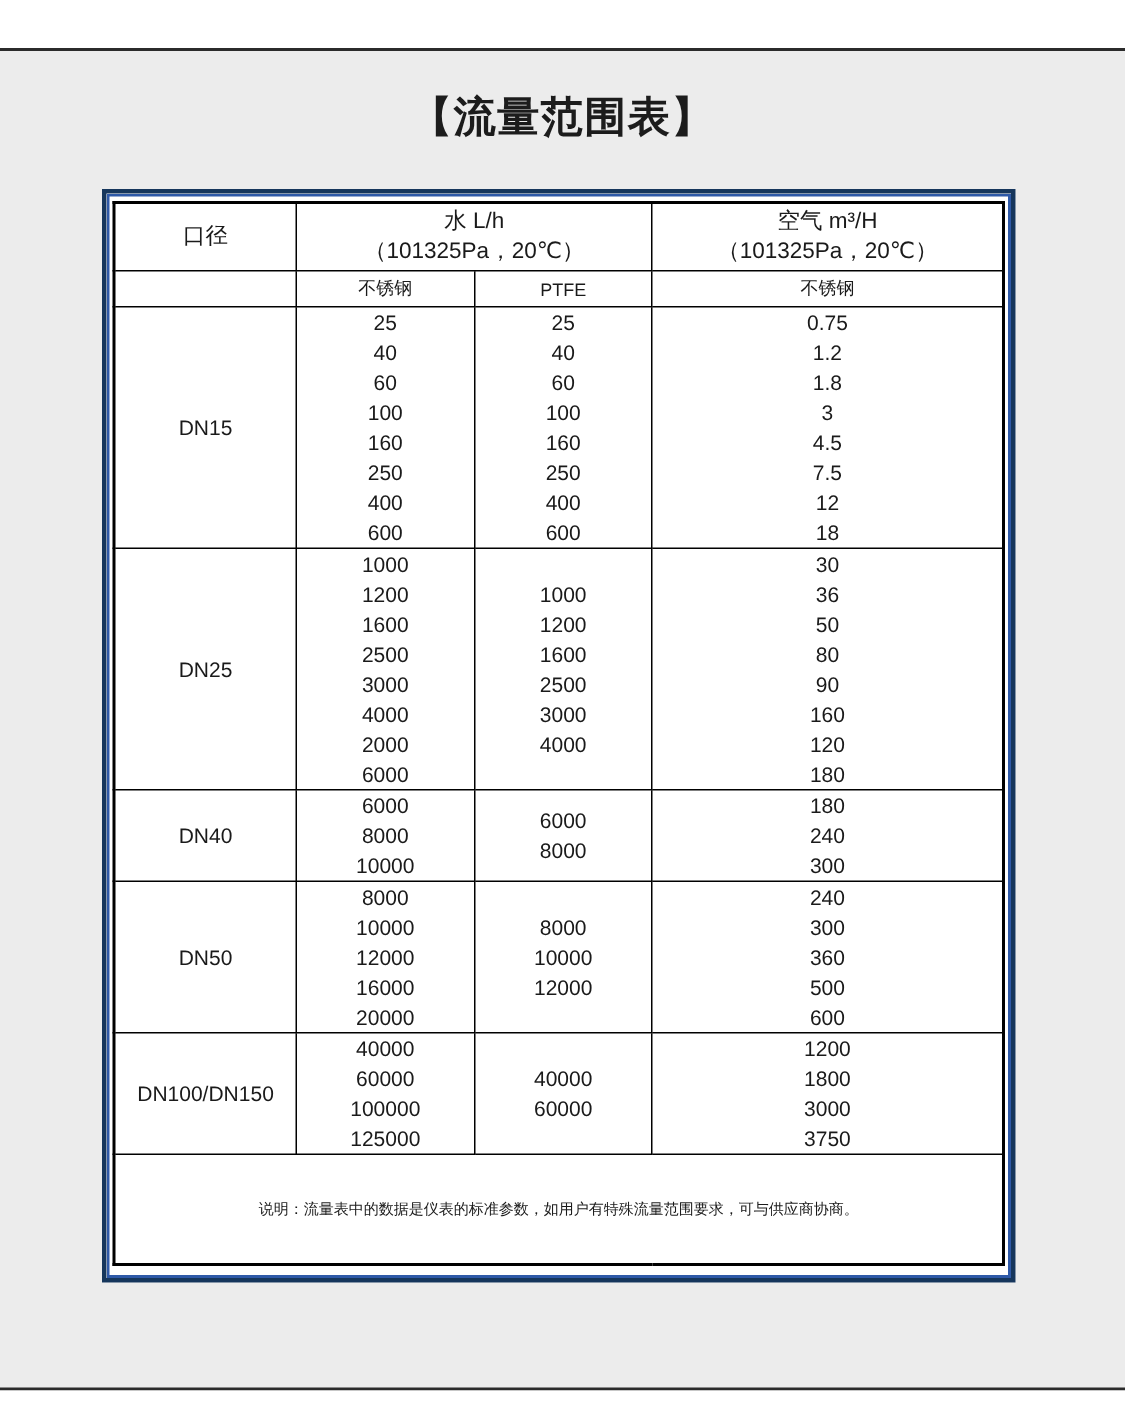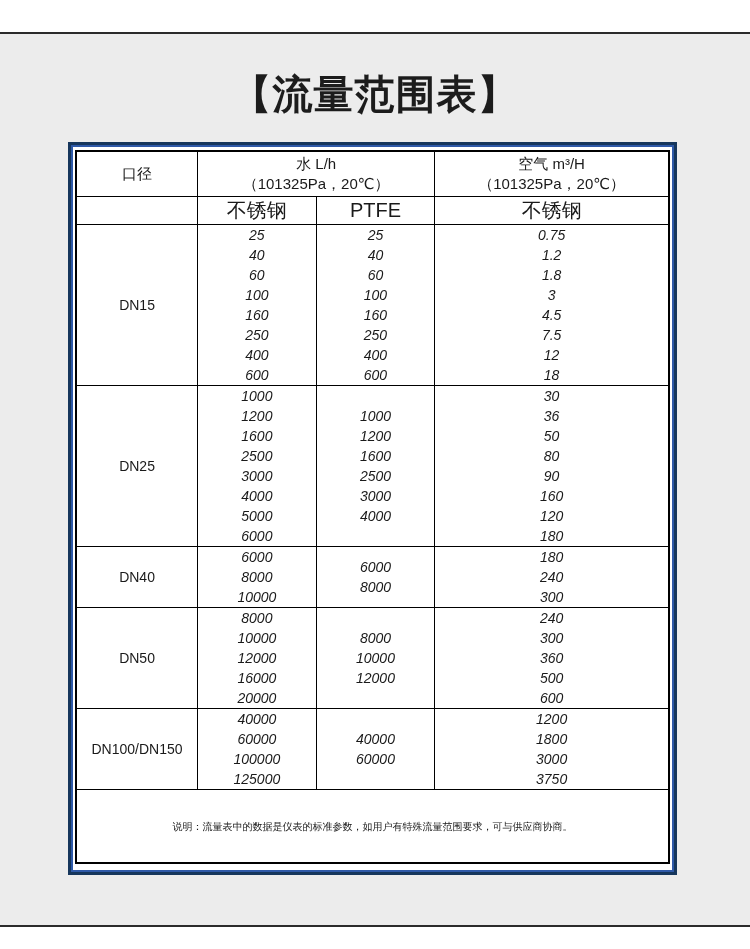--- a/index.html
+++ b/index.html
@@ -15,23 +15,23 @@
     border-bottom:2px solid #2b2b2b;
   }
   .content {
     background:#ececec;
     height:891px;
     border-bottom:2px solid #2b2b2b;
   }
   .bottom-strip { height:22px; background:#ffffff; }
 
   .page-title {
-    margin:0; padding-top:37px;
+    margin:0; padding-top:21px;
     text-align:center;
-    font-size:40px; line-height:46px;
+    font-size:28px; line-height:46px;
     font-weight:600;
     color:#1c1c1c;
     letter-spacing:1px;
   }
 
   .panel {
     width:595px;
     margin:25px 0 0 68px;
     background:#ffffff;
     border:3px solid #16365c;
@@ -51,25 +51,25 @@
     vertical-align:middle;
     padding:0;
     font-weight:400;
   }
   .col-dn  { width:20.5%; }
   .col-ss  { width:20%; }
   .col-ptfe{ width:20%; }
   .col-air { width:39.5%; }
 
   thead .h1 th { height:44px; font-size:15px; line-height:20px; }
-  thead .h2 th { height:23px; font-size:20px; }
+  thead .h2 th { height:23px; font-size:12px; }
 
   td.dn  { font-size:14px; }
   .line  { height:20px; line-height:20px; font-size:14px; }
-  td.num { padding:1px 0;font-style:italic; }
+  td.num { padding:1px 0; }
 
   td.note {
     text-align:left;
     vertical-align:top;
     padding:12px 10px 8px 10px;
     height:72px;
     font-size:10px;
     line-height:27px;
   }
 </style>
@@ -149,21 +149,21 @@
             <td class="dn">
               <div class="line">DN25</div>
             </td>
             <td class="num">
               <div class="line">1000</div>
               <div class="line">1200</div>
               <div class="line">1600</div>
               <div class="line">2500</div>
               <div class="line">3000</div>
               <div class="line">4000</div>
-              <div class="line">5000</div>
+              <div class="line">2000</div>
               <div class="line">6000</div>
             </td>
             <td class="num">
               <div class="line">1000</div>
               <div class="line">1200</div>
               <div class="line">1600</div>
               <div class="line">2500</div>
               <div class="line">3000</div>
               <div class="line">4000</div>
             </td>

